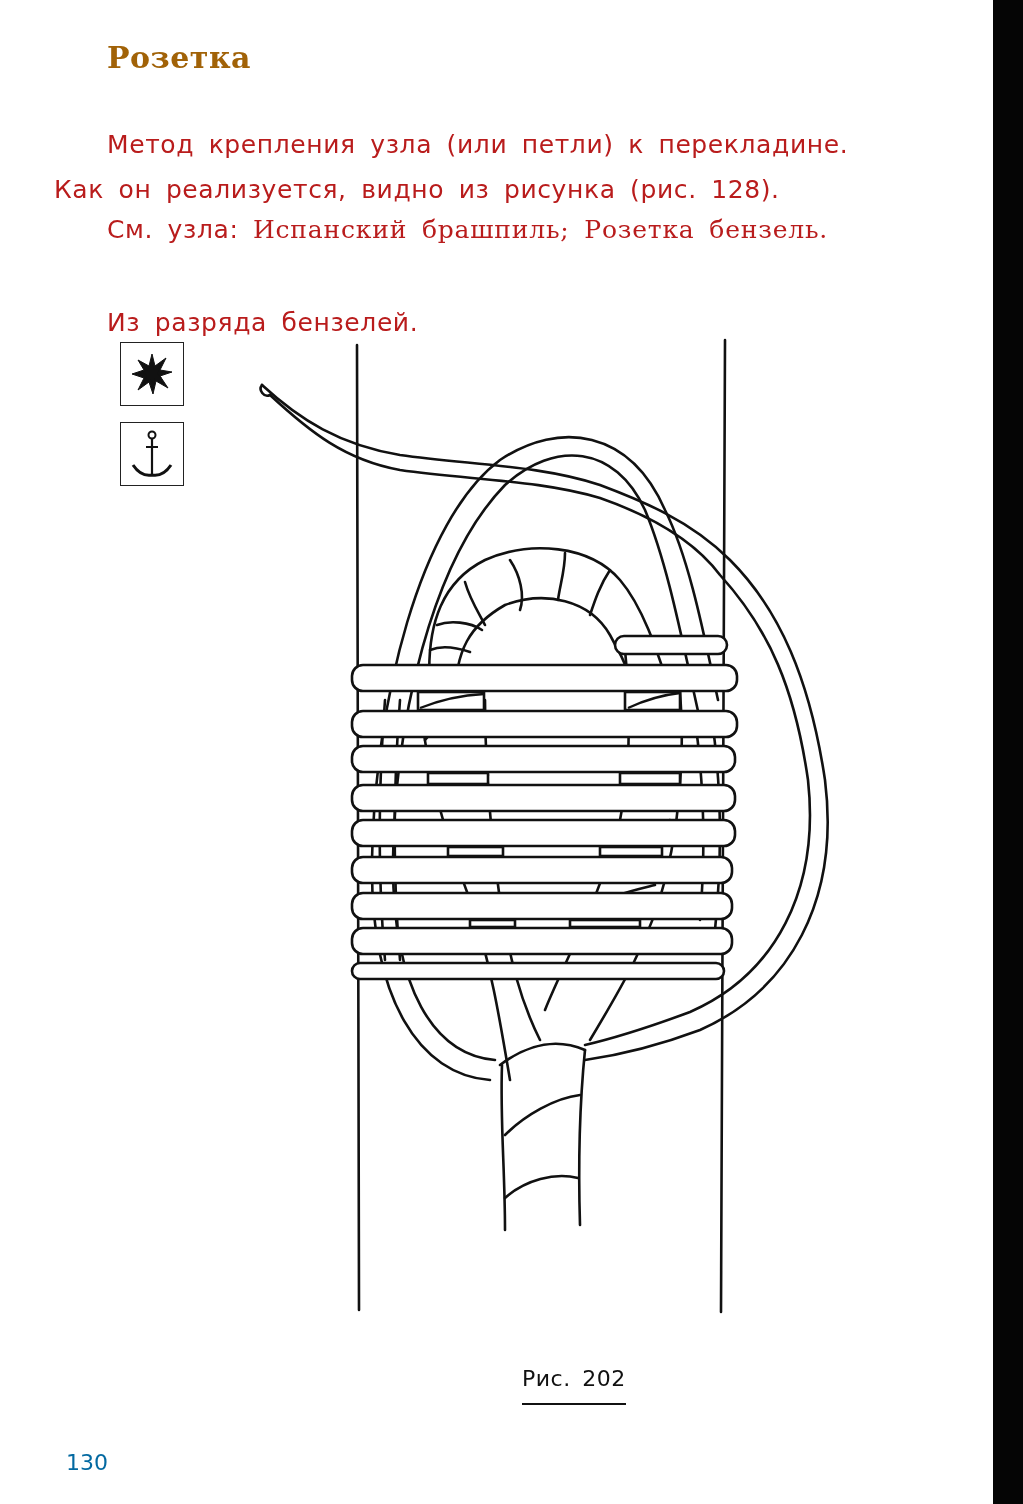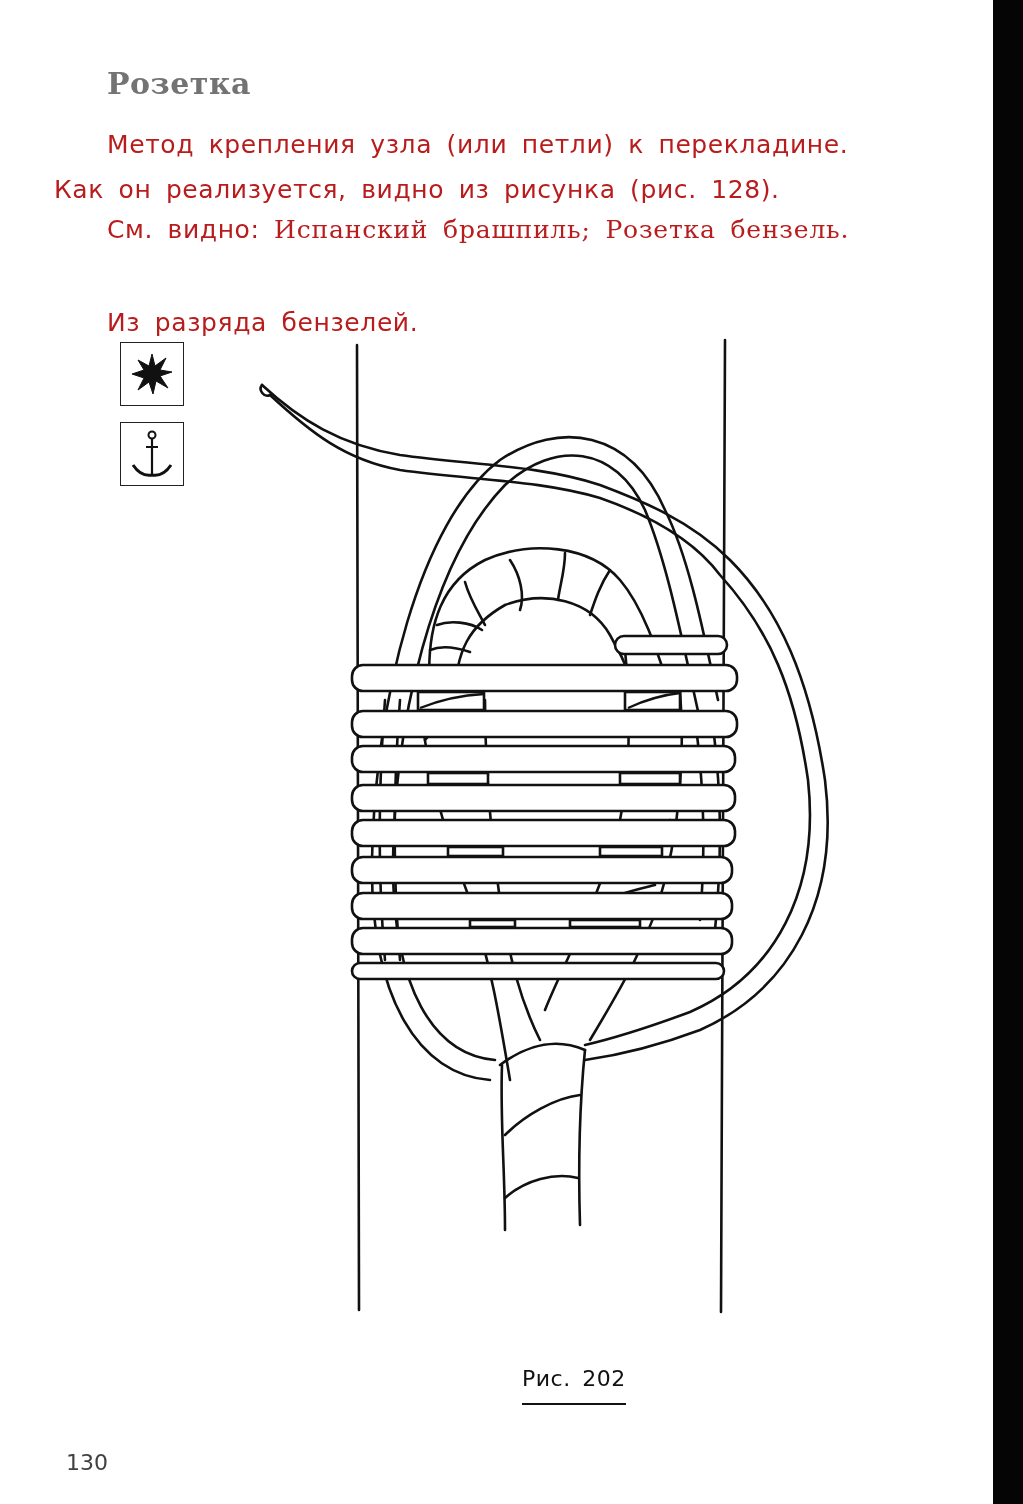--- a/index.html
+++ b/index.html
@@ -19,26 +19,26 @@
       position: absolute;
       top: 0;
       right: 0;
       width: 30px;
       height: 1504px;
       background: #050505;
     }
     .title {
       position: absolute;
       left: 107px;
-      top: 66px;
+      top: 40px;
       font-family: "DejaVu Serif", serif;
       font-weight: bold;
       font-size: 30px;
       letter-spacing: 0.5px;
-      color: #737373;
+      color: #a16207;
     }
     .para {
       position: absolute;
       font-family: "DejaVu Sans", sans-serif;
       font-size: 25px;
       color: #b91c1c;
       white-space: nowrap;
       word-spacing: 6px;
       letter-spacing: 0.6px;
     }
@@ -88,35 +88,35 @@
       width: 104px;
       height: 2px;
       background: #111111;
     }
     .page-number {
       position: absolute;
       left: 66px;
       top: 1450px;
       font-family: "DejaVu Sans", sans-serif;
       font-size: 22px;
-      color: #404040;
+      color: #0369a1;
     }
   </style>
 </head>
 <body>
 
 <div class="scan-border"></div>
 
 <h1 class="title" style="margin:0;">Розетка</h1>
 
 <div class="para l1">Метод крепления узла (или петли) к перекладине.</div>
 <div class="para l2">Как он реализуется, видно из рисунка (рис. 128).</div>
 
 <div class="para l3">
-  <span>См. видно: </span><span class="italic">Испанский брашпиль</span><span class="italic">; </span><span class="italic">Розетка бензель</span><span class="italic">.</span>
+  <span>См. узла: </span><span class="italic">Испанский брашпиль</span><span class="italic">; </span><span class="italic">Розетка бензель</span><span class="italic">.</span>
 </div>
 
 <div class="para l4">Из разряда бензелей.</div>
 
 <div class="icon-box b1">
   <svg width="44" height="44" viewBox="0 0 44 44">
     <polygon points="22,2 25,14 36,6 30,18 42,20 30,24 38,36 26,29 23,42 19,30 8,38 14,26 2,22 14,18 8,8 19,14" fill="#111111" stroke="#111111" stroke-width="1"></polygon>
     <polygon points="22,10 24,18 30,16 27,22 32,26 25,26 24,32 20,27 14,30 17,23 12,20 18,18" fill="#111111"></polygon>
   </svg>
 </div>

